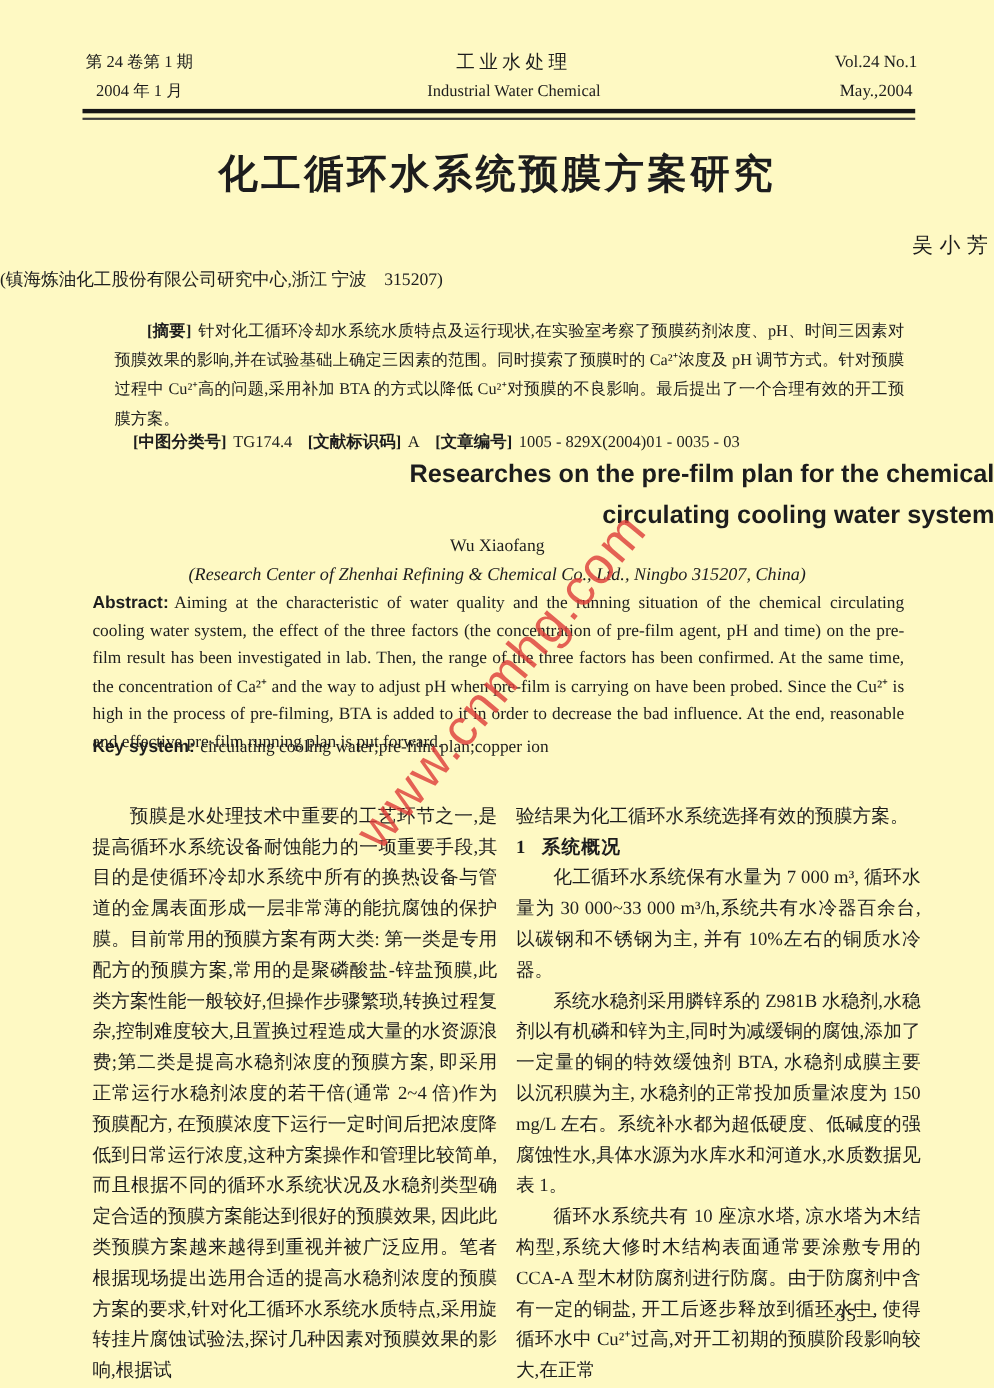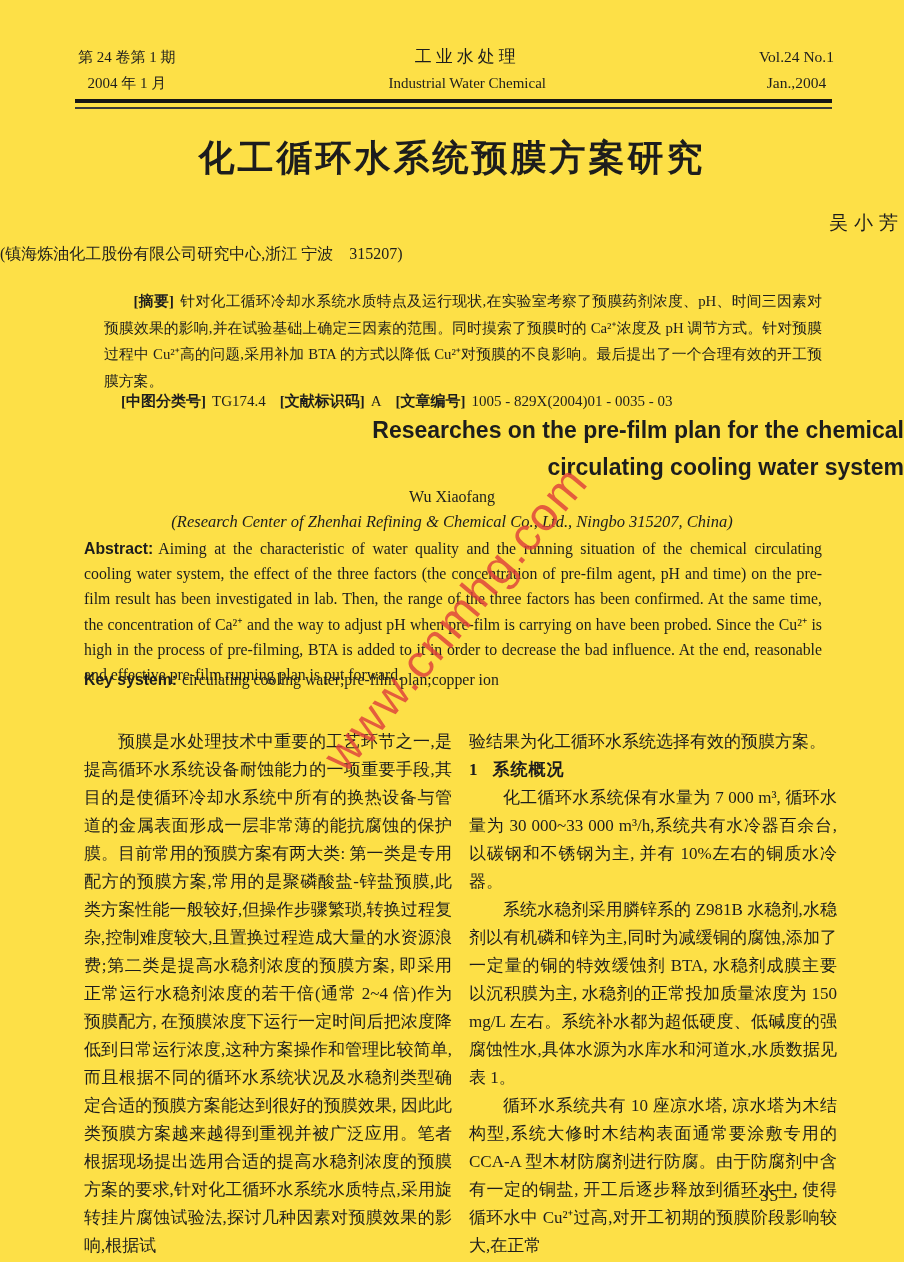--- a/index.html
+++ b/index.html
@@ -4,21 +4,21 @@
 <style>
   * { margin: 0; padding: 0; box-sizing: border-box; }
   html, body { background: #e8e8e6; }
   body { font-family: "Liberation Serif", serif; }
 
   .page {
     position: relative;
     width: 904px;
     height: 1262px;
     margin: 0 auto;
-    background: #fde047;
+    background: #fef9c3;
     color: #1d1d1d;
     overflow: hidden;
   }
 
   
   .journal-header {
     position: absolute;
     top: 44px; left: 78px; right: 70px;
     display: flex;
     justify-content: space-between;
@@ -138,21 +138,21 @@
     <div class="jh-block jh-left">
       <div>第 24 卷第 1 期</div>
       <div>2004 年 1 月</div>
     </div>
     <div class="jh-block jh-center">
       <div class="zh">工业水处理</div>
       <div class="en">Industrial Water Chemical</div>
     </div>
     <div class="jh-block jh-right">
       <div>Vol.24 No.1</div>
-      <div>Jan.,2004</div>
+      <div>May.,2004</div>
     </div>
   </div>
   <div class="header-rule-thick"></div>
   <div class="header-rule-thin"></div>
 
   <h1 class="title-zh">化工循环水系统预膜方案研究</h1>
   <div class="author-zh">吴小芳</div>
   <div class="affiliation-zh">(镇海炼油化工股份有限公司研究中心,浙江 宁波　315207)</div>
 
   <p class="abstract-zh"><span class="inline-label">[摘要]</span><span>针对化工循环冷却水系统水质特点及运行现状,在实验室考察了预膜药剂浓度、pH、时间三因素对预膜效果的影响,并在试验基础上确定三因素的范围。同时摸索了预膜时的 Ca²⁺浓度及 pH 调节方式。针对预膜过程中 Cu²⁺高的问题,采用补加 BTA 的方式以降低 Cu²⁺对预膜的不良影响。最后提出了一个合理有效的开工预膜方案。</span></p>

